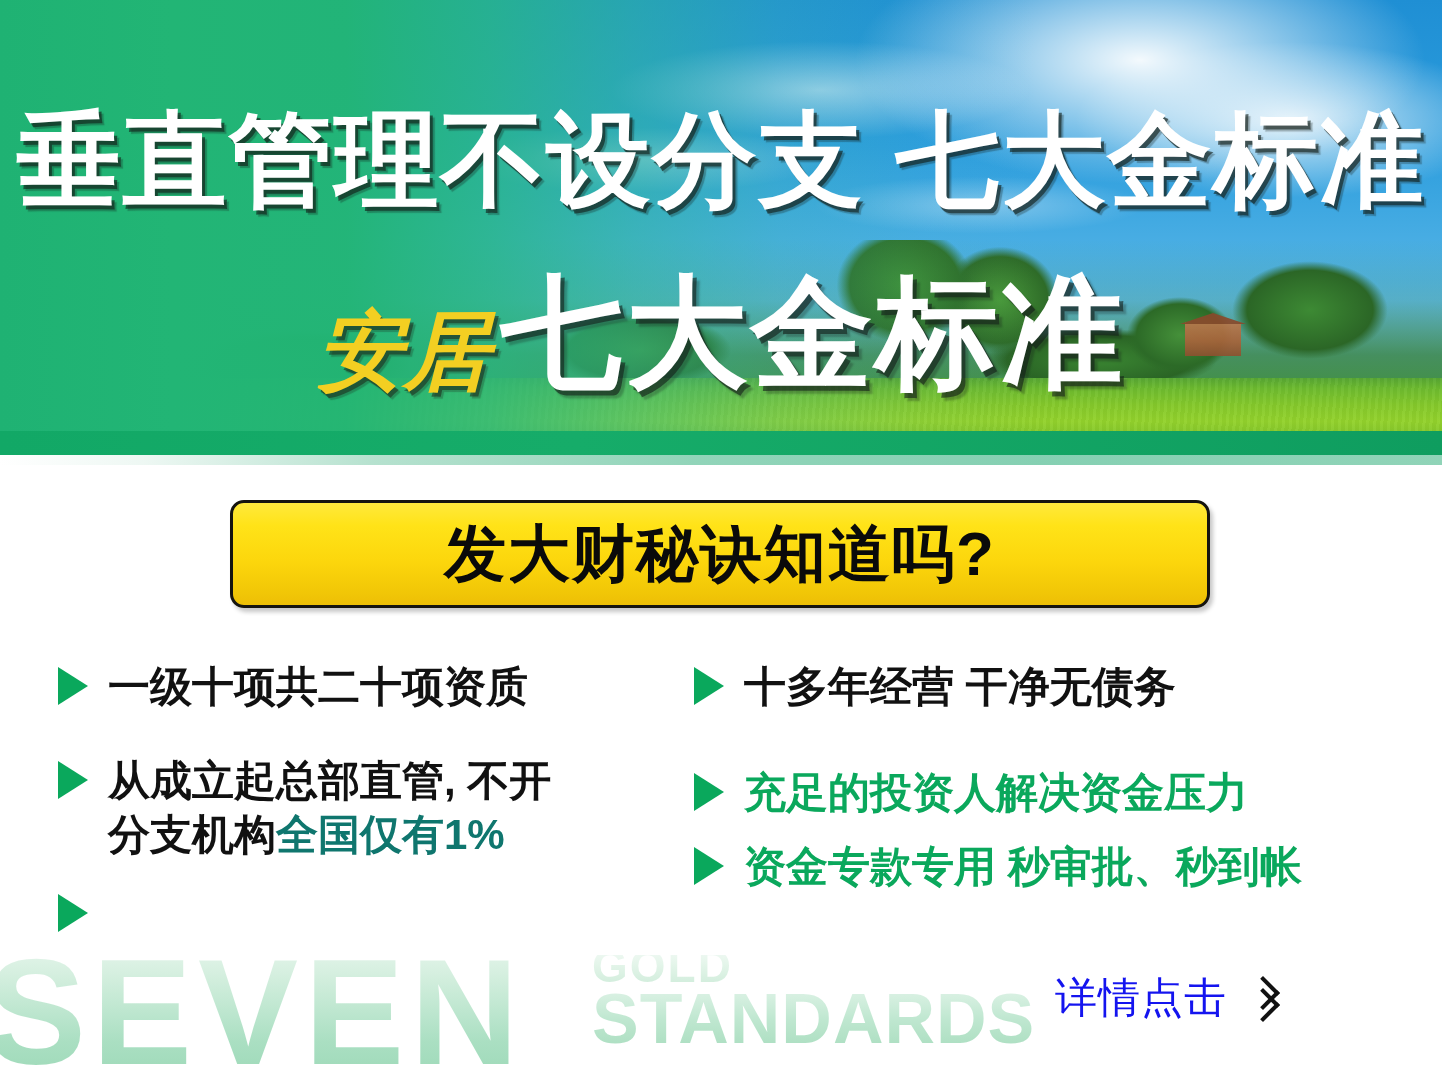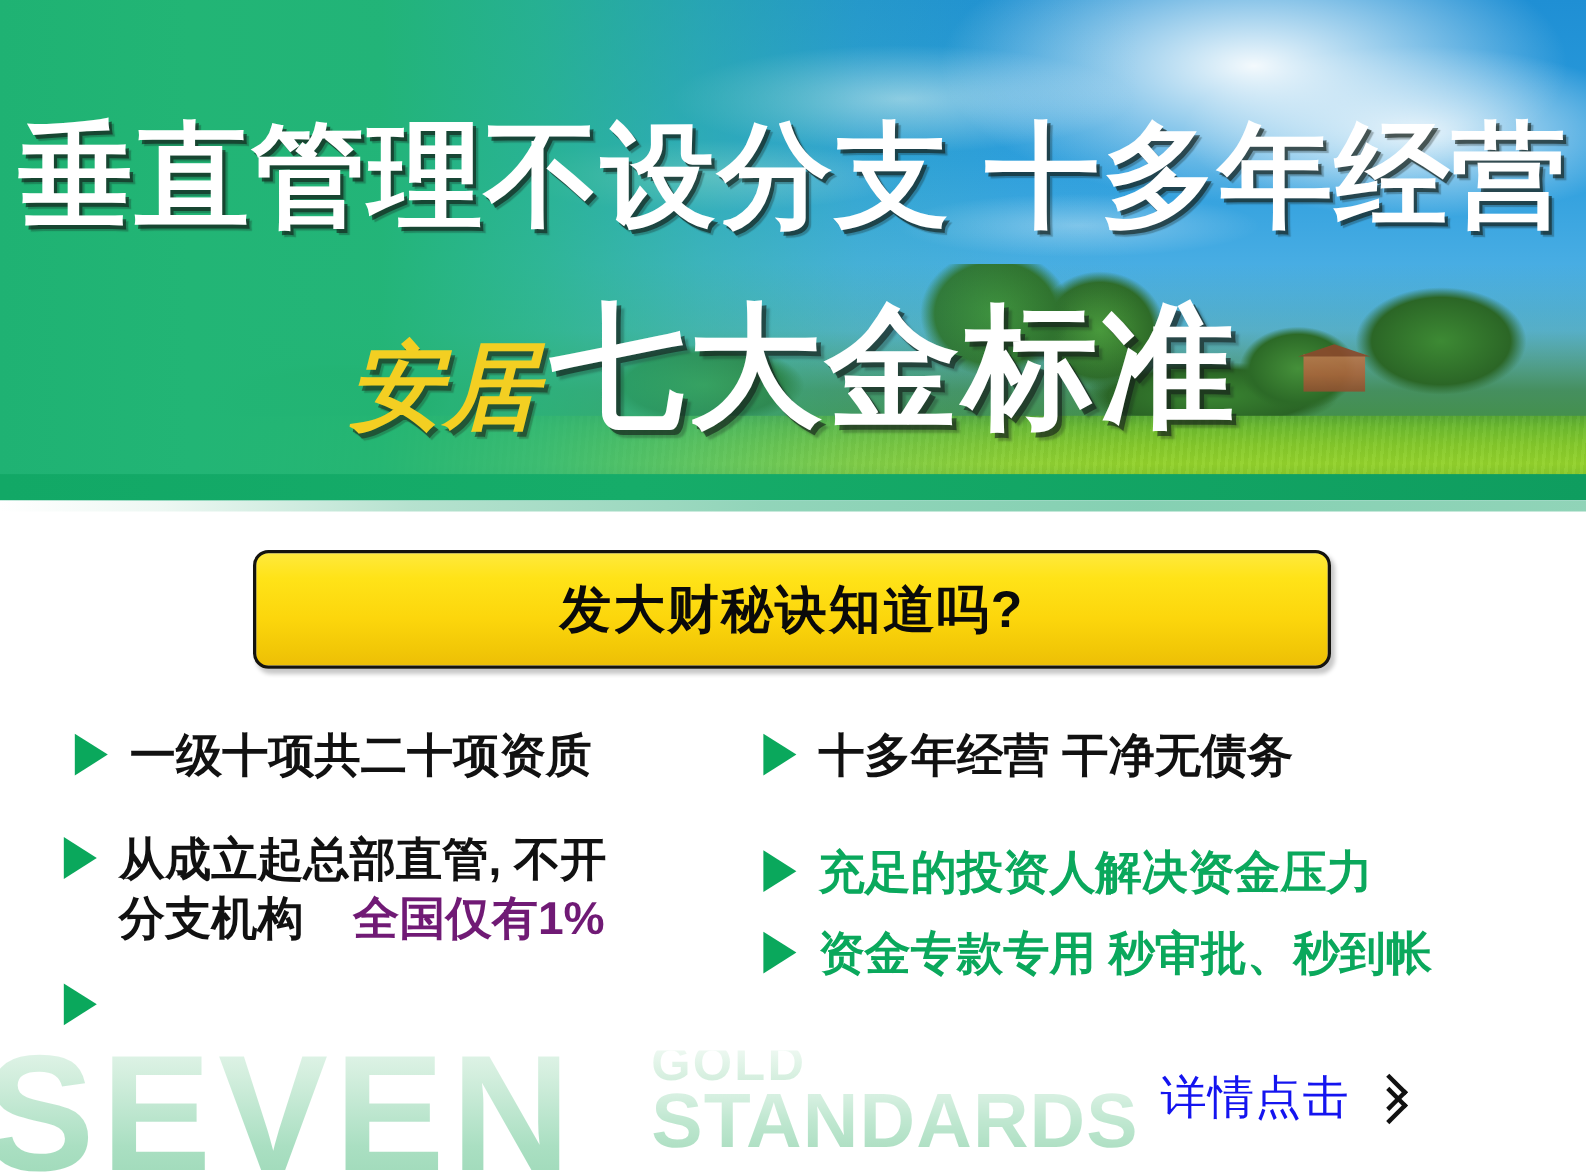--- a/index.html
+++ b/index.html
@@ -182,21 +182,21 @@
     box-sizing: border-box;
     border: 3px solid #15140f;
     border-radius: 14px;
     background: linear-gradient(to bottom, #ffe93c 0%, #ffe318 22%, #fcd60c 58%, #f2c807 85%, #edbf06 100%);
     box-shadow: 3px 4px 4px rgba(0,0,0,0.22);
     display: flex;
     align-items: center;
     justify-content: center;
   }
   .yellow-banner-text {
-    font-size: 47px;
+    font-size: 62px;
     font-weight: 700;
     color: #0a0a0a;
     letter-spacing: 2px;
     white-space: nowrap;
     font-family: "Liberation Sans", "DejaVu Sans", sans-serif;
   }
 
   
   .features {
     position: absolute;
@@ -233,25 +233,24 @@
     line-height: 1.28;
     font-weight: 700;
     color: #111111;
     letter-spacing: 0px;
     font-family: "Liberation Sans", "DejaVu Sans", sans-serif;
   }
   .feature-text.green {
     color: #0aa85c;
   }
   .hl-green {
-    color: #701a75;
-    margin-left: 45px;
-  }
-  
-  .col-left .feature:nth-child(1) { margin-bottom: 40px; margin-left: 10px; }
+    color: #0f766e;
+  }
+  
+  .col-left .feature:nth-child(1) { margin-bottom: 40px; }
   .col-left .feature:nth-child(2) { margin-bottom: 26px; }
   .col-right .feature:nth-child(1) { margin-bottom: 52px; }
   .col-right .feature:nth-child(2) { margin-bottom: 20px; }
 
   
   .watermark {
     position: absolute;
     left: 0; top: 955px;
     width: 1159px;
     height: 111px;
@@ -344,21 +343,21 @@
 </head>
 <body>
 
 <div class="hero">
   <div class="sky"></div>
   <div class="trees"></div>
   <div class="house"></div>
   <div class="grass"></div>
   <div class="hero-green-wash"></div>
 
-  <div class="hero-line1">垂直管理不设分支 十多年经营</div>
+  <div class="hero-line1">垂直管理不设分支 七大金标准</div>
 
   <div class="hero-line2">
     <span class="hero-brand">安居</span><span class="hero-big">七大金标准</span>
   </div>
 
   <div class="hero-bottom-bar"></div>
 </div>
 <div class="hero-sliver"></div>
 
 <div class="yellow-banner">

